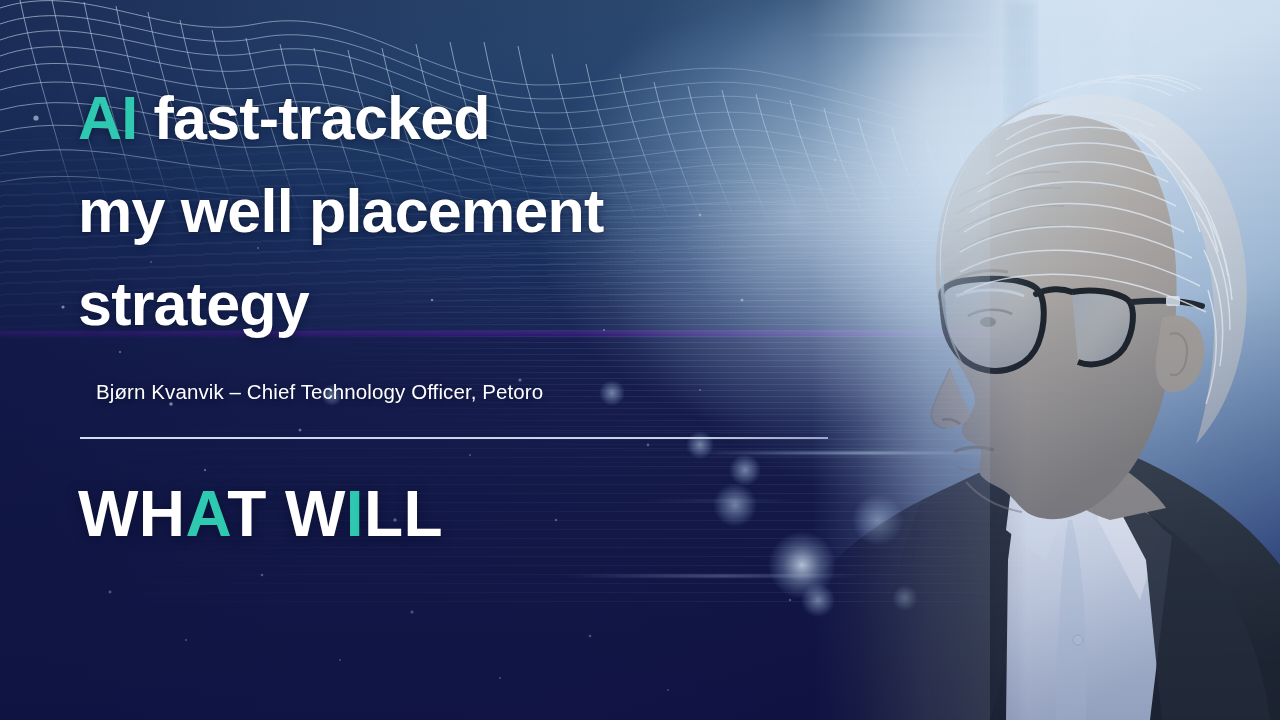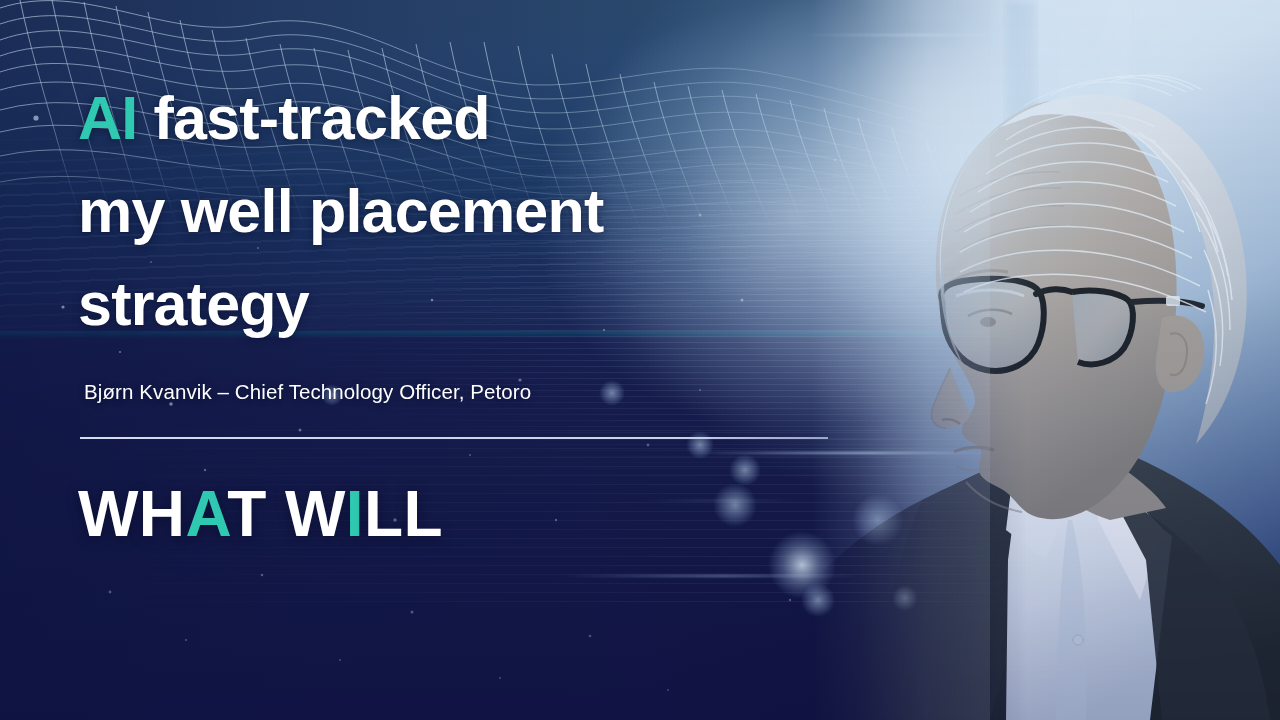--- a/index.html
+++ b/index.html
@@ -7,21 +7,21 @@
     margin: 0;
     padding: 0;
     background: #000;
   }
   #stage {
     position: relative;
     width: 1280px;
     height: 720px;
     overflow: hidden;
     font-family: "Liberation Sans", sans-serif;
-    background: #0c4a6e;
+    background: #4c1d95;
     user-select: none;
   }
 
   
   .layer { position: absolute; inset: 0; }
 
   
   #bg-base {
     background:
       linear-gradient(to bottom,
@@ -172,21 +172,21 @@
     line-height: 93px;
     letter-spacing: -0.8px;
     color: #ffffff;
     text-shadow: 0 2px 10px rgba(6,14,40,0.45), 0 0 2px rgba(6,14,40,0.35);
     white-space: pre-line;
   }
   #headline .accent { color: #2ec9b0; }
 
   #speaker {
     position: absolute;
-    top: 380px; left: 6px;
+    top: 380px; left: 18px;
     font-size: 20.5px;
     font-weight: normal;
     color: #ffffff;
     letter-spacing: 0.1px;
     text-shadow: 0 1px 6px rgba(5,12,40,0.6);
   }
 
   #divider {
     position: absolute;
     top: 437px; left: 2px;

